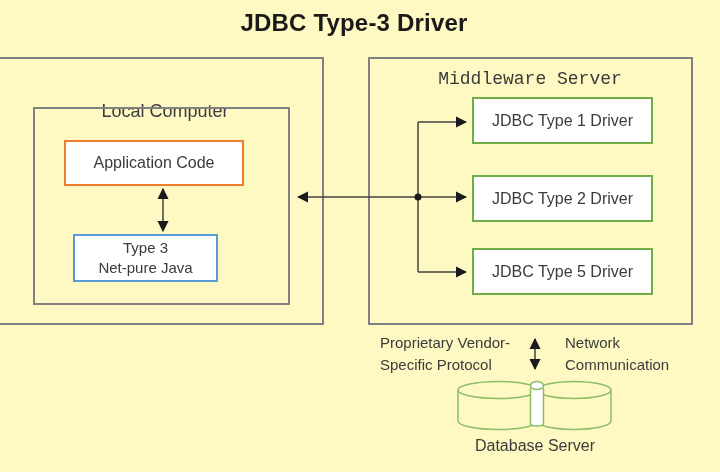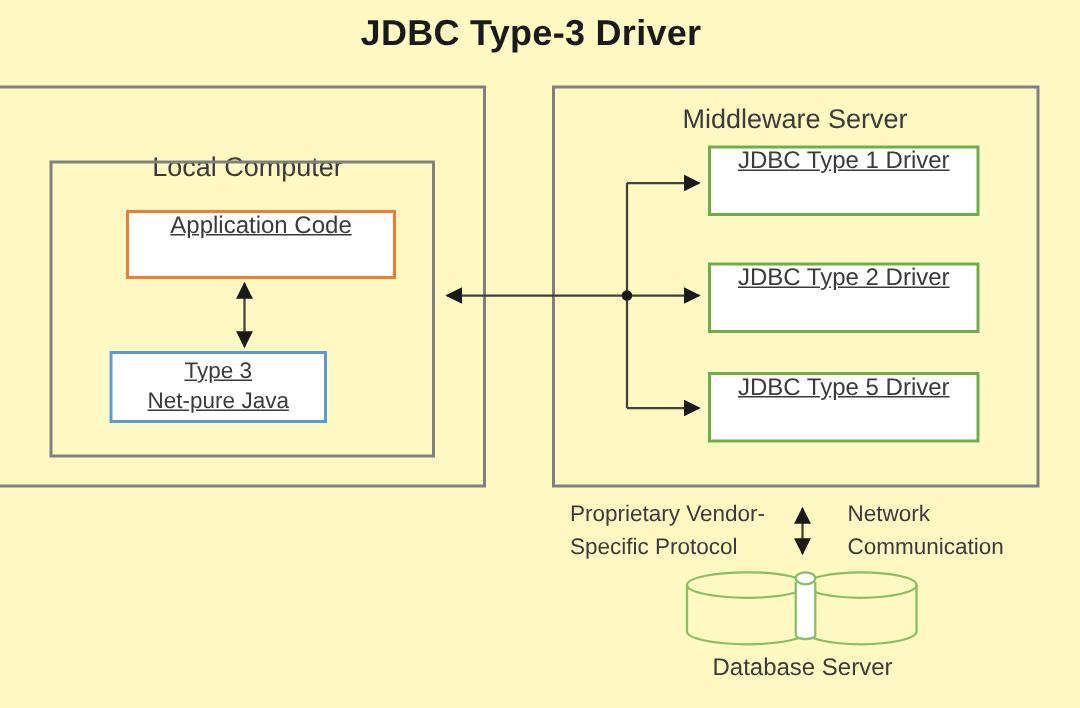--- a/index.html
+++ b/index.html
@@ -8,22 +8,22 @@
     font-family:"Liberation Sans",sans-serif;color:var(--text,#3b3b3b);
   }
   .abs{position:absolute;box-sizing:border-box;}
   .title{
     left:0;top:9px;width:708px;text-align:center;
     font-size:24px;font-weight:bold;color:#1a1a1a;letter-spacing:0.2px;
   }
   .frame{border:2px solid var(--gray,#808080);background:transparent;}
   .section-label{font-size:18px;text-align:center;}
   .node{
-    display:flex;justify-content:center;
-    text-align:center;background:#fff;font-size:16px;text-decoration:underline;
+    display:flex;align-items:center;justify-content:center;
+    text-align:center;background:#fff;font-size:16px;
   }
   .node.orange{border:2px solid var(--orange,#ED7D31);}
   .node.blue{border:2px solid var(--blue,#5B9BD5);flex-direction:column;font-size:15px;line-height:20px;}
   .node.green{border:2px solid var(--green,#70AD47);}
   .annot{font-size:15px;line-height:21.5px;}
   .db-label{font-size:16px;text-align:center;}
   svg.overlay{position:absolute;left:0;top:0;pointer-events:none;}
   .conn{stroke:var(--ink,#404040);stroke-width:1.5;fill:none;}
   .junction{fill:#1a1a1a;}
   .arrowhead{fill:#1a1a1a;}
@@ -33,31 +33,31 @@
 <body>
 
 <div class="canvas">
 
   <div class="abs title">JDBC Type-3 Driver</div>
 
   <div class="abs frame" style="left:-8px;top:57px;width:332px;height:268px;"></div>
   <div class="abs section-label" style="left:65px;top:69px;width:200px;margin-top:32px;">Local Computer</div>
   <div class="abs frame" style="left:33px;top:107px;width:257px;height:198px;"></div>
 
-  <div class="abs node orange" style="left:84px;top:140px;width:180px;height:46px;">
+  <div class="abs node orange" style="left:64px;top:140px;width:180px;height:46px;">
     <span>Application Code</span>
   </div>
 
   <div class="abs node blue" style="left:73px;top:234px;width:145px;height:48px;">
     <span>Type 3</span>
     <span>Net-pure Java</span>
   </div>
 
   <div class="abs frame" style="left:368px;top:57px;width:325px;height:268px;"></div>
-  <div class="abs section-label" style="left:430px;top:69px;width:200px;">Middleware Server</div>
+  <div class="abs section-label" style="left:430px;top:69px;width:200px;font-family:Liberation Mono, monospace;">Middleware Server</div>
 
   <div class="abs node green" style="left:472px;top:97px;width:181px;height:47px;">
     <span>JDBC Type 1 Driver</span>
   </div>
   <div class="abs node green" style="left:472px;top:175px;width:181px;height:47px;">
     <span>JDBC Type 2 Driver</span>
   </div>
   <div class="abs node green" style="left:472px;top:248px;width:181px;height:47px;">
     <span>JDBC Type 5 Driver</span>
   </div>

